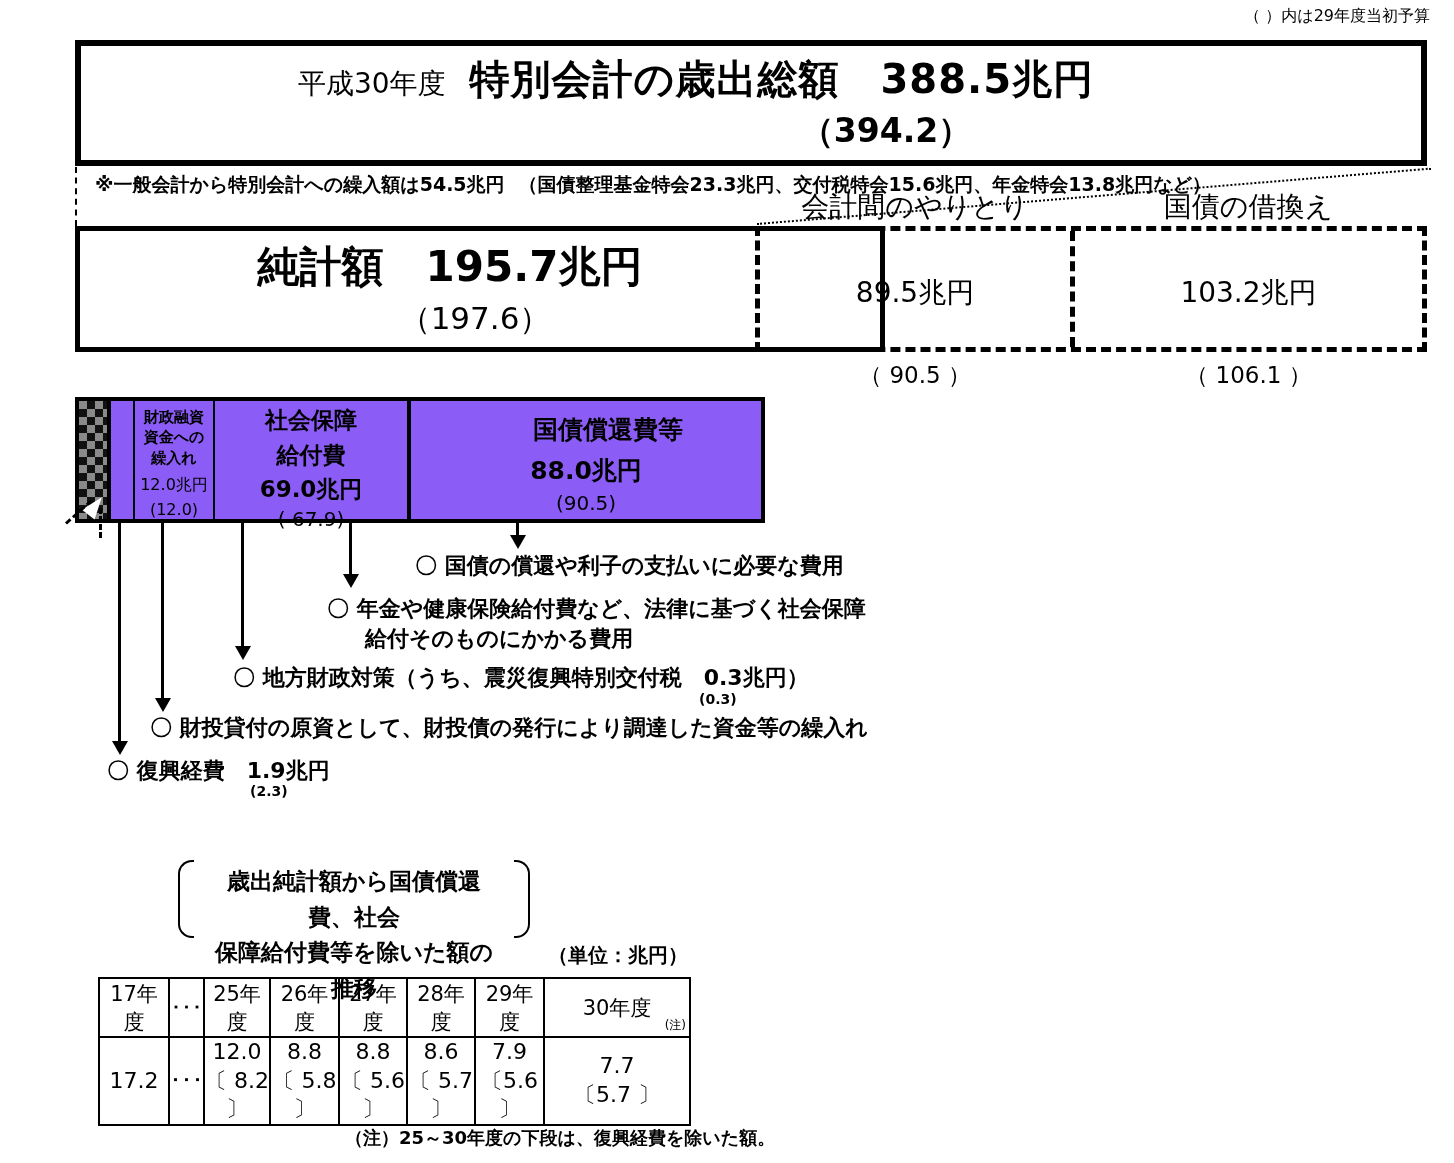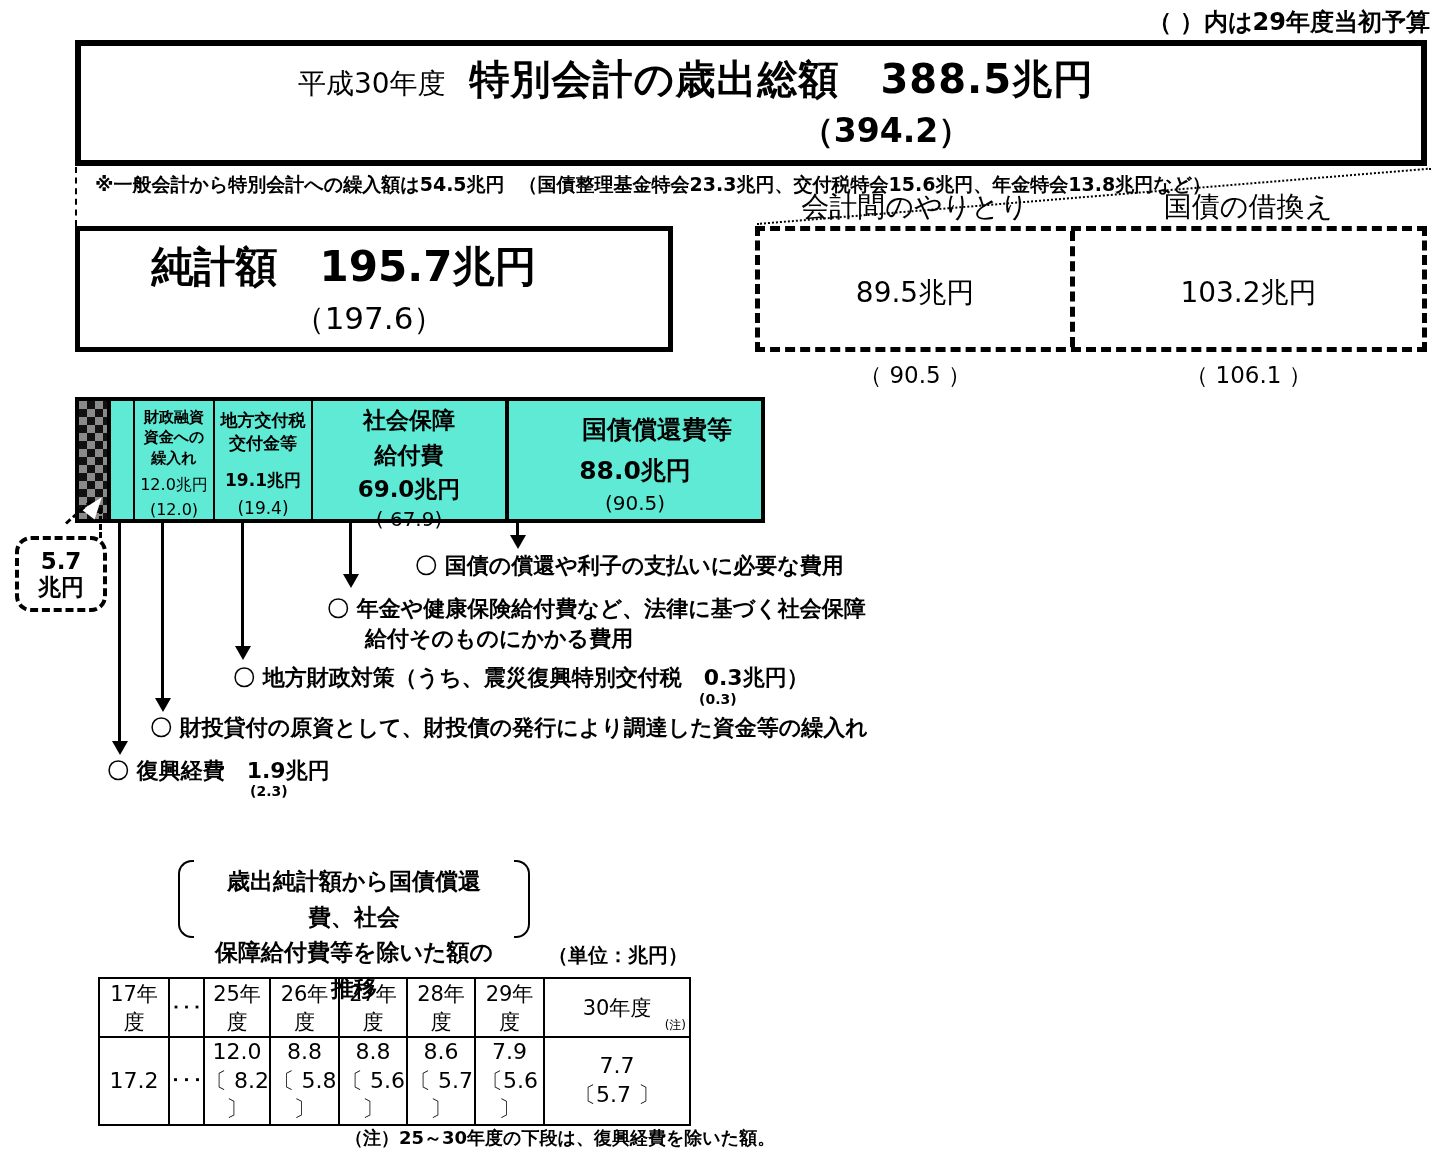--- a/index.html
+++ b/index.html
@@ -1,59 +1,59 @@
 <!DOCTYPE html>
 <html><head>
 <meta charset="utf-8">
 <style>
   html,body{margin:0;padding:0;background:#fff;}
   .canvas{position:relative;width:1454px;height:1163px;background:#fff;color:#000;
           font-family:"DejaVu Sans",sans-serif;overflow:hidden;}
   .abs{position:absolute;}
 
   
-  .paren-note{top:6px;right:24px;font-size:24px;font-weight:700;}
+  .paren-note{top:6px;right:24px;font-size:16px;font-weight:400;}
 
   
   .main-box{left:75px;top:40px;width:1352px;height:126px;border:6px solid #000;
             display:flex;flex-direction:column;justify-content:center;box-sizing:border-box;}
   .main-line{display:flex;align-items:baseline;justify-content:center;transform:translateX(-55px);}
   .main-era{font-size:28px;font-weight:500;margin-right:24px;}
   .main-title{font-size:40px;font-weight:900;letter-spacing:1px;}
   .main-prev{font-size:33px;font-weight:800;text-align:center;transform:translateX(135px);margin-top:2px;}
 
   
   .transfer-note{left:95px;top:172px;font-size:19px;font-weight:600;white-space:nowrap;}
   .transfer-amt{font-weight:800;}
   .transfer-detail{margin-left:14px;font-weight:700;}
 
   
   .dash-v{left:75px;top:167px;height:59px;width:0;border-left:2px dashed #000;}
   .diag-dot{left:757px;top:223px;width:676px;height:0;border-top:2px dotted #000;
             transform:rotate(-4.7deg);transform-origin:left center;}
 
   
-  .net-box{left:75px;top:226px;width:598px;height:126px;border:5px solid #000;box-sizing:border-box;
+  .net-box{left:75px;top:226px;width:810px;height:126px;border:5px solid #000;box-sizing:border-box;
            display:flex;flex-direction:column;justify-content:center;}
   .net-title{font-size:42px;font-weight:900;text-align:center;transform:translateX(-30px);}
   .net-prev{font-size:31px;font-weight:500;text-align:center;transform:translateX(-5px);margin-top:3px;}
 
   
   .dashed-box{left:755px;top:226px;width:672px;height:126px;border:5px dashed #000;box-sizing:border-box;
               display:flex;}
   .dcell{display:flex;flex-direction:column;justify-content:center;text-align:center;box-sizing:border-box;gap:46px;}
   .dcell1{width:315px;border-right:5px dashed #000;}
   .dcell2{flex:1;}
   .dcell-title{font-size:28px;font-weight:500;}
   .dcell-value{font-size:28px;font-weight:500;margin-top:2px;}
   .dcell-prev{font-size:23px;margin-top:2px;}
 
   
   .bar{left:75px;top:397px;width:690px;height:126px;border:4px solid #000;box-sizing:border-box;
-       display:flex;background:#5eead4;}
+       display:flex;background:#8b5cf6;}
   .seg{box-sizing:border-box;text-align:center;}
   .seg-checker{width:32px;border-right:4px solid #000;
       background-image:conic-gradient(#111 25%,#8a8a8a 0 50%,#111 0 75%,#8a8a8a 0);
       background-size:16px 16px;position:relative;}
   .seg-blank{width:24px;border-right:2px solid #000;}
   .seg-zaisei{width:80px;border-right:2px solid #000;padding-top:6px;}
   .seg-chihou{width:98px;border-right:2px solid #000;padding-top:8px;}
   .seg-shakai{width:196px;border-right:4px solid #000;padding-top:2px;}
   .seg-kokusai{flex:1;padding-top:12px;}
   .seg-title{font-weight:700;white-space:pre-line;}
@@ -159,43 +159,35 @@
       <div class="abs pointer"></div>
     </div>
     <div class="seg seg-blank"></div>
     <div class="seg seg-zaisei">
       <div class="seg-title">財政融資
 資金への
 繰入れ</div>
       <div class="seg-value">12.0兆円</div>
       <div class="seg-prev">(12.0)</div>
     </div>
-    <div class="seg seg-chihou">
-      <div class="seg-title">地方交付税
-交付金等</div>
-      <div class="seg-value">19.1兆円</div>
-      <div class="seg-prev">(19.4)</div>
-    </div>
     <div class="seg seg-shakai">
       <div class="seg-title">社会保障
 給付費</div>
       <div class="seg-value">69.0兆円</div>
       <div class="seg-prev">( 67.9)</div>
     </div>
     <div class="seg seg-kokusai">
       <div class="seg-title">国債償還費等</div>
       <div class="seg-value">88.0兆円</div>
       <div class="seg-prev">(90.5)</div>
     </div>
   </div>
 
   <div class="abs tail1"></div>
   <div class="abs tail2"></div>
-  <div class="abs callout">5.7
-兆円</div>
 
   <div class="abs arrow" style="left:118px;top:523px;height:218px;"></div>
   <div class="abs arrow" style="left:161px;top:523px;height:175px;"></div>
   <div class="abs arrow" style="left:241px;top:523px;height:123px;"></div>
   <div class="abs arrow" style="left:349px;top:523px;height:51px;"></div>
   <div class="abs arrow" style="left:516px;top:523px;height:12px;"></div>
 
   <div class="abs bullet" style="left:327px;top:594px;">〇 年金や健康保険給付費など、法律に基づく社会保障</div>
   <div class="abs bullet" style="left:415px;top:551px;">〇 国債の償還や利子の支払いに必要な費用</div>
   <div class="abs bullet" style="left:365px;top:624px;">給付そのものにかかる費用</div>

